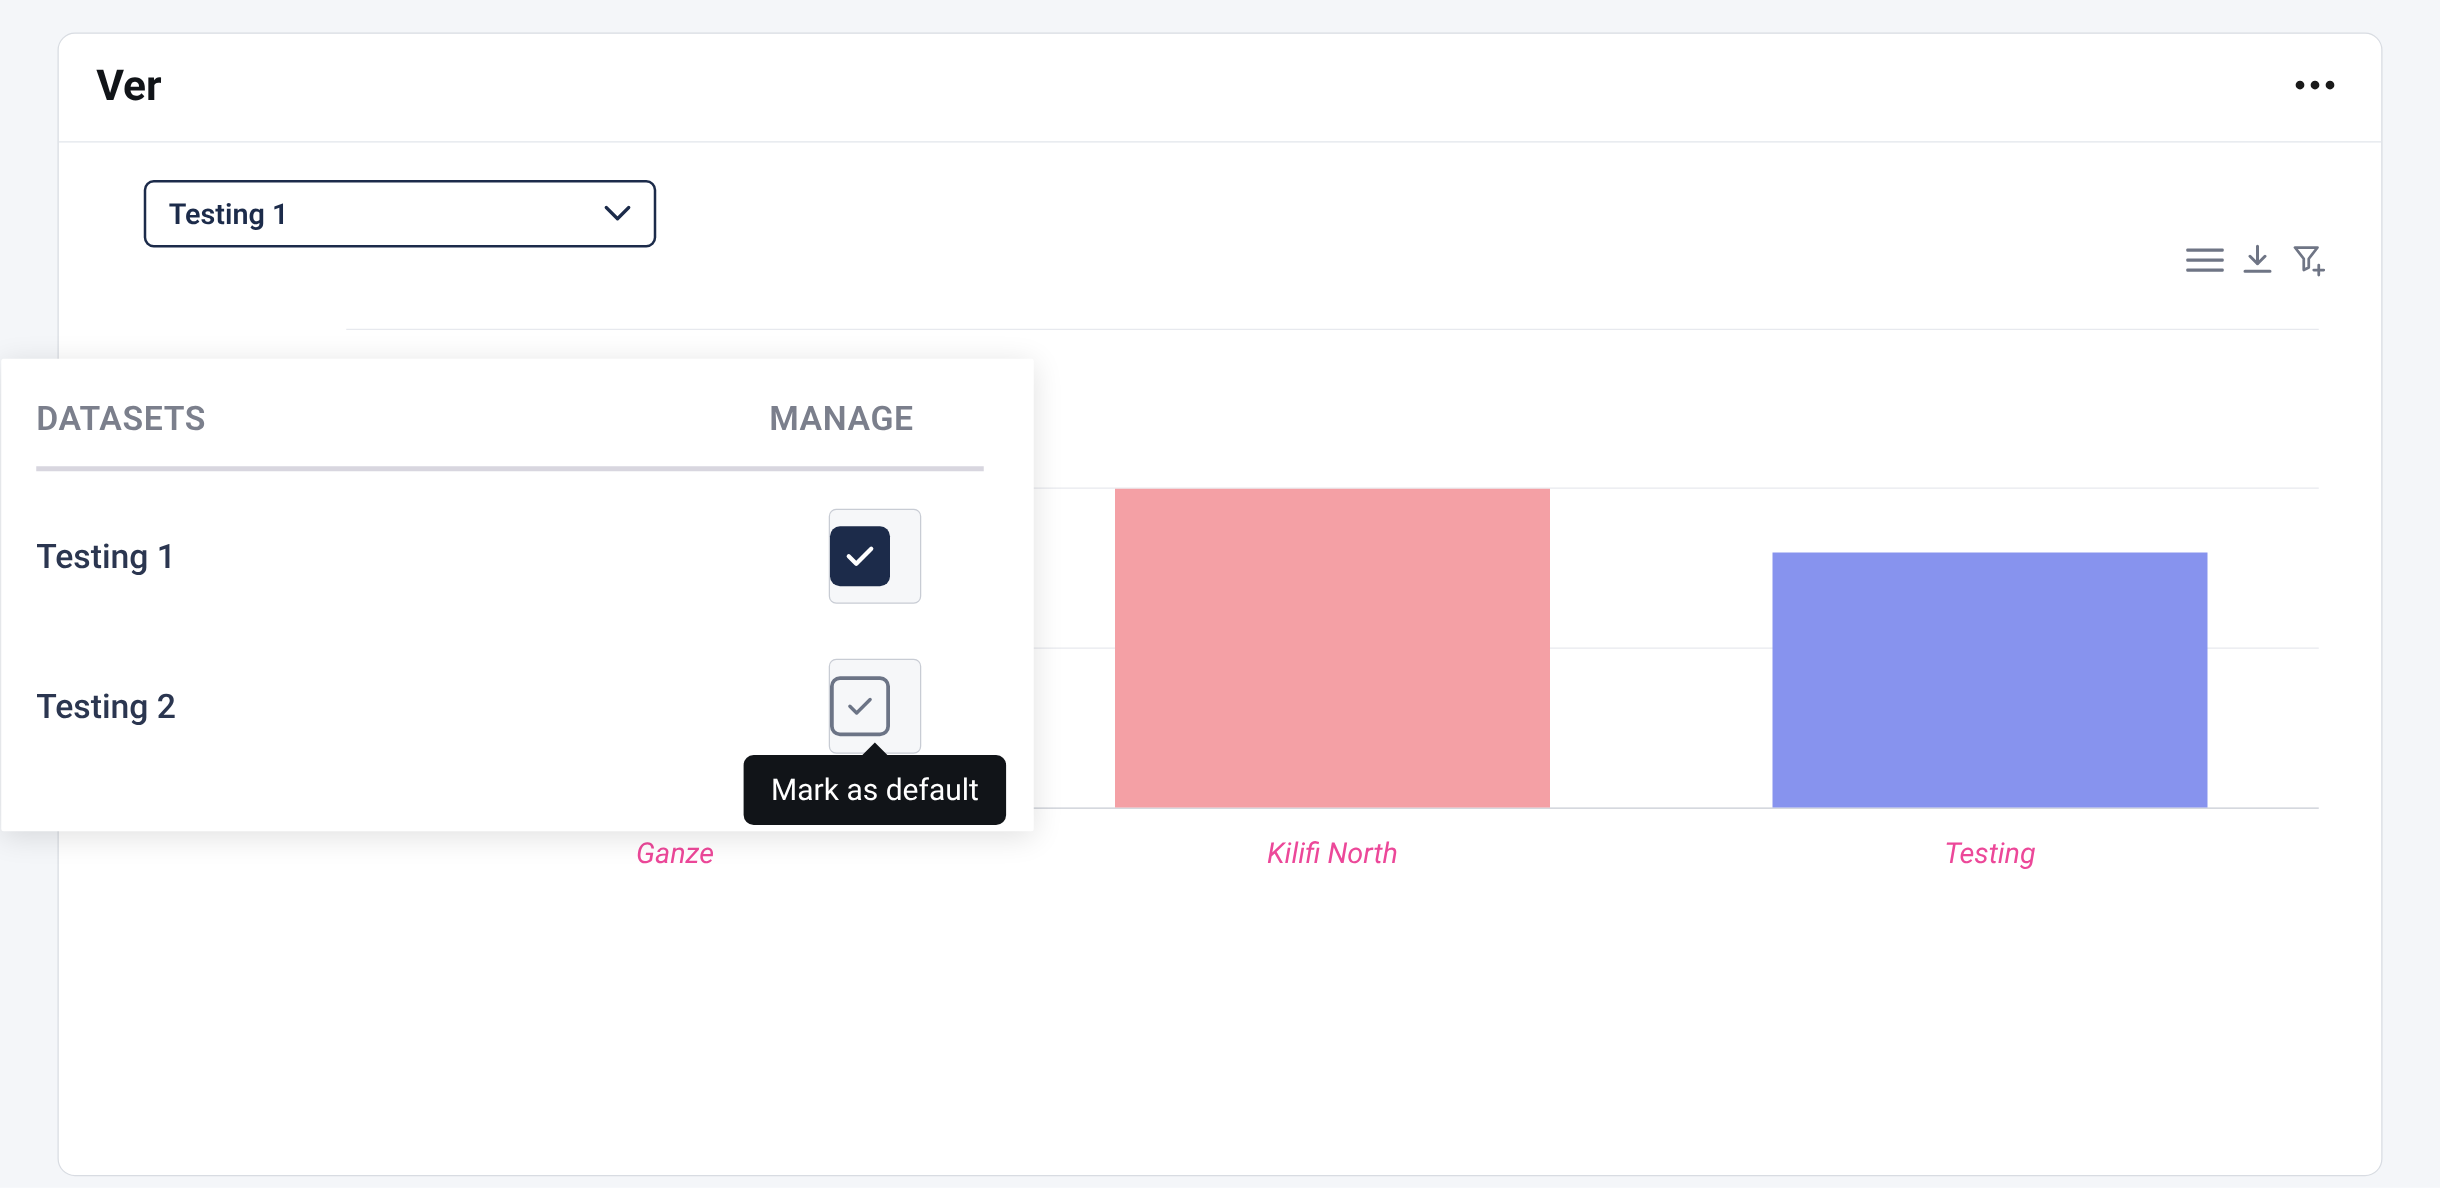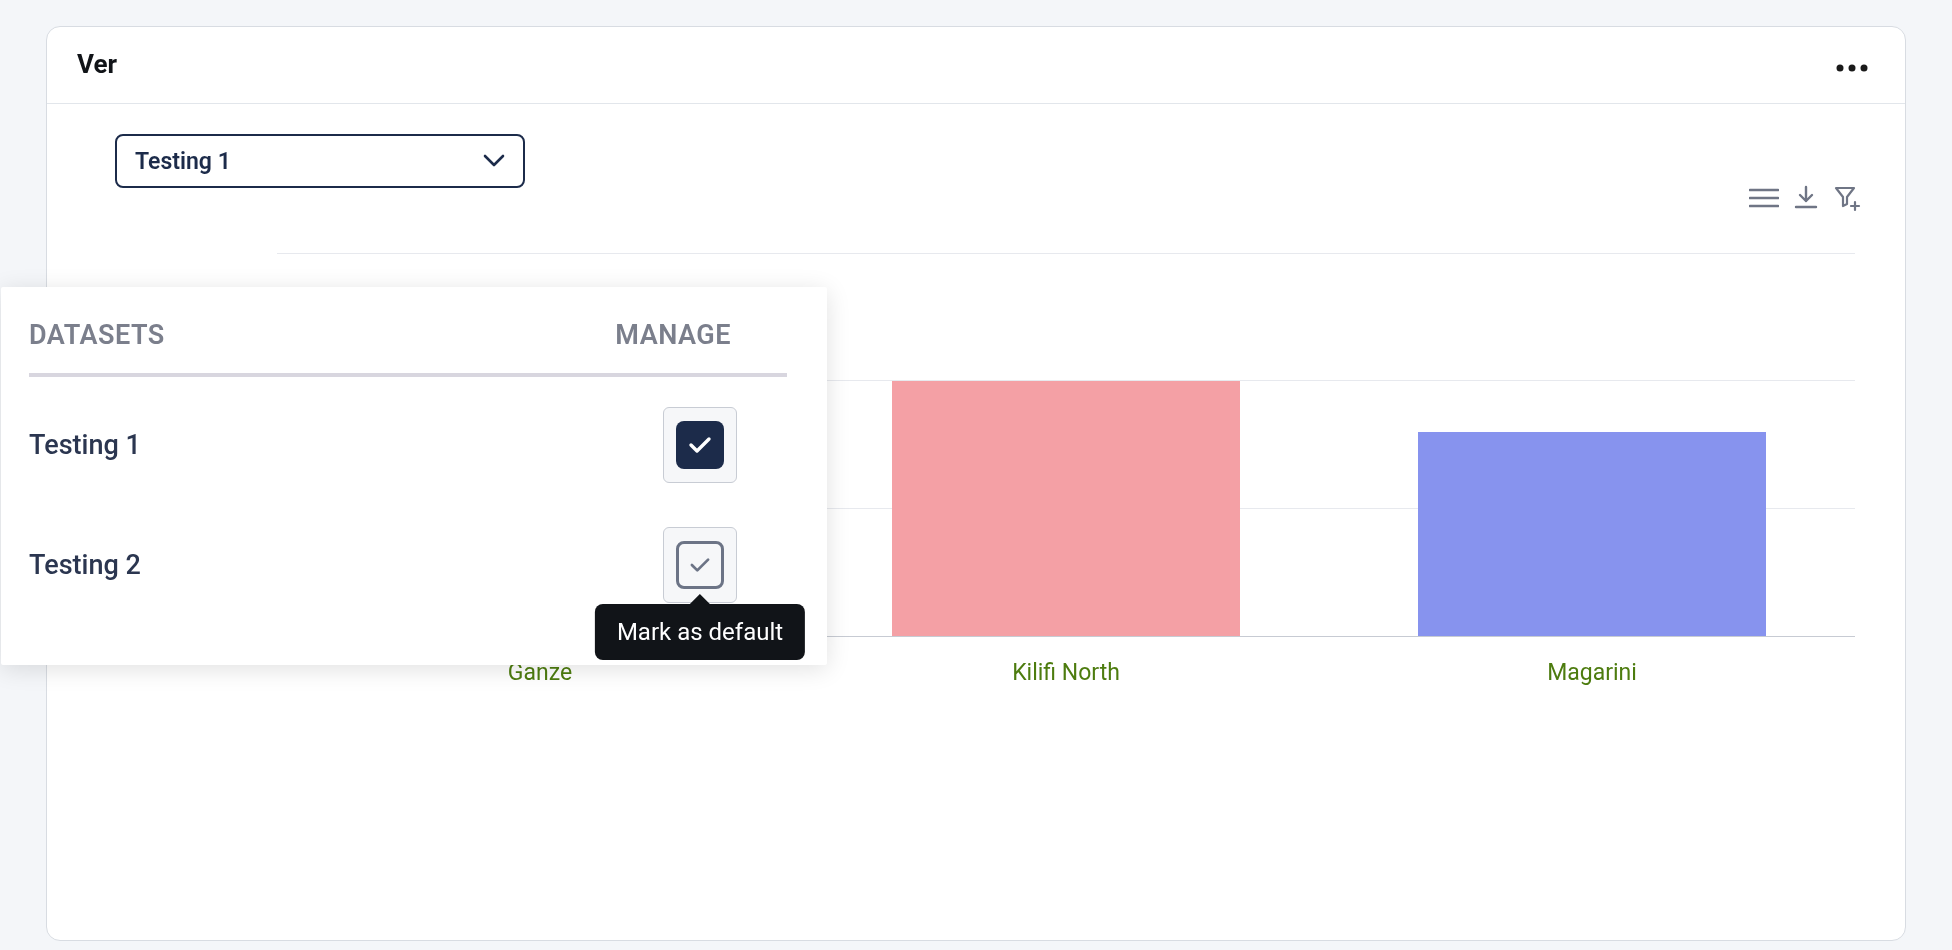--- a/index.html
+++ b/index.html
@@ -24,21 +24,21 @@
     overflow: visible;
   }
   .card-header {
     padding: 22px 30px 18px 30px;
     display: flex;
     justify-content: space-between;
     align-items: flex-start;
     border-bottom: 1px solid #e2e6eb;
   }
   .card-title {
-    font-size: 26px;
+    font-size: 34px;
     font-weight: 700;
     color: #111418;
     margin-bottom: 6px;
   }
   .card-subtitle {
     font-size: 24px;
     color: #7a8190;
   }
   .more-btn {
     color: #1a1a1a;
@@ -124,21 +124,21 @@
     color: #2b3650;
     font-weight: 500;
   }
   .check-outer {
     width: 74px;
     height: 76px;
     border: 1px solid #c8ccd4;
     border-radius: 6px;
     display:flex;
     align-items:center;
-    justify-content:center;
+    justify-content:flex-start;
     background:#f6f7f9;
     cursor:pointer;
     position: relative;
     margin-right: 50px;
   }
   .check-inner {
     width: 48px;
     height: 48px;
     border-radius: 8px;
     display:flex;
@@ -200,21 +200,22 @@
   }
   .bar {
     position: absolute;
     bottom: 0;
   }
   .x-label {
     position: absolute;
     bottom: -50px;
     transform: translateX(-50%);
     font-size: 23px;
-    color: #4d7c0f;
+    color: #ec4899;
+    font-style: italic;
   }
   .y-label {
     position: absolute;
     left: -40px;
     transform: translateY(50%);
     font-size: 23px;
     color: #3a3f4b;
   }
 </style>
 </head>
@@ -272,21 +273,21 @@
         <div class="plot" id="plot">
             <div class="gridline" style="bottom: 33.3333%;"></div>
             <div class="gridline" style="bottom: 66.6667%;"></div>
             <div class="gridline" style="bottom: 100%;"></div>
             <div class="y-label" style="bottom: 0%;">0</div>
             <div class="bar" style="left: 5.66667%; width: 22%; height: 83.3333%; background: rgb(19, 35, 63);"></div>
             <div class="x-label" style="left: 16.6667%;">Ganze</div>
             <div class="bar" style="left: 39%; width: 22%; height: 66.6667%; background: rgb(244, 160, 165);"></div>
             <div class="x-label" style="left: 50%;">Kilifi North</div>
             <div class="bar" style="left: 72.3333%; width: 22%; height: 53.3333%; background: rgb(135, 147, 238);"></div>
-            <div class="x-label" style="left: 83.3333%;">Magarini</div>
+            <div class="x-label" style="left: 83.3333%;">Testing</div>
           </div>
       </div>
 
     </div>
 
     <div class="dropdown-panel">
       <div class="dropdown-header">
         <span>DATASETS</span>
         <span style="margin-right:56px">MANAGE</span>
       </div>

